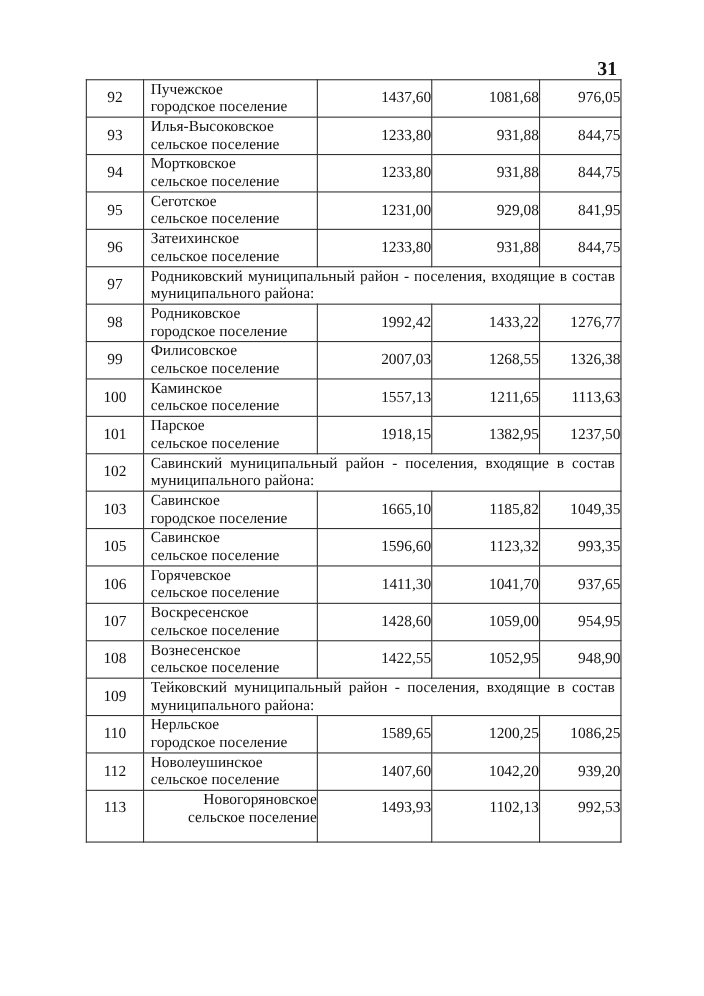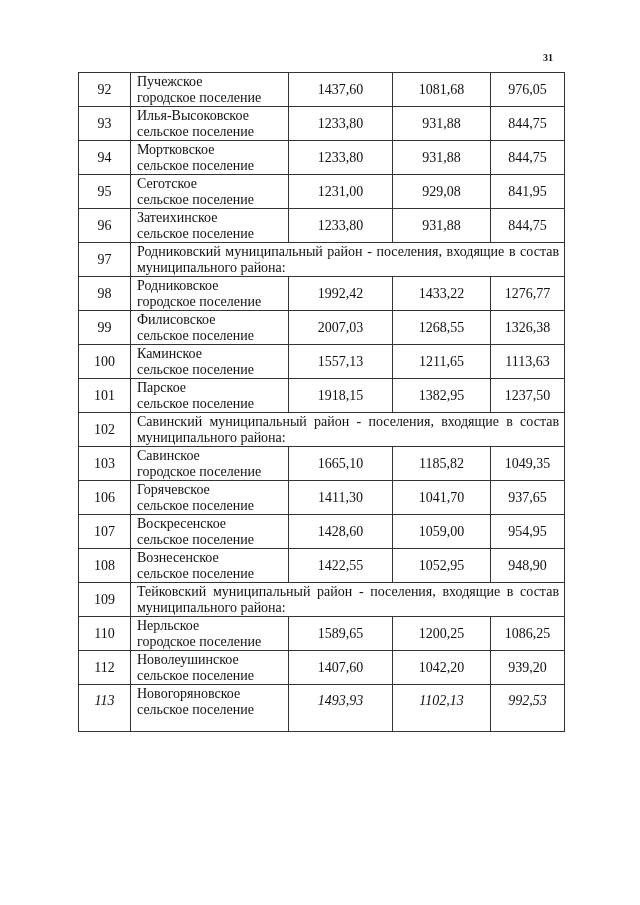--- a/index.html
+++ b/index.html
@@ -1,29 +1,29 @@
 <!DOCTYPE html>
 <html><head>
   <meta charset="utf-8">
   <style>
     html, body { margin: 0; padding: 0; background: #ffffff; }
     body { width: 640px; height: 905px; position: relative; overflow: hidden;
            font-family: "Liberation Serif", serif; color: #111; }
-    .page-number { position: absolute; left: 543px; top: 52px; font-size: 10px; font-weight: bold; }
+    .page-number { position: absolute; left: 543px; top: 52px; font-size: 18px; font-weight: bold; }
     table.doc { position: absolute; left: 78px; top: 72px; width: 486px;
                 border-collapse: collapse; table-layout: fixed; font-size: 14px; line-height: 16px; }
     table.doc td { border: 1px solid #333; padding: 0; vertical-align: middle; }
     td.num { text-align: center; }
     td.name { padding-left: 6px !important; text-align: left; }
-    td.val { text-align: center; }
+    td.val { text-align: right; }
     td.section { padding: 0 5px 0 6px !important; text-align: justify; text-align-last: left; }
     tr.row { height: 34px; margin-left: 7px; }
     tr.row-last { height: 47px; }
-    td.val.last, td.num.last { vertical-align: top; padding-top: 8px; font-style: italic; }
-    td.name.last { vertical-align: top; padding-top: 1px; }
+    td.val.last, td.num.last { vertical-align: top; padding-top: 8px; }
+    td.name.last { vertical-align: top; padding-top: 1px; text-align: right; }
     .line { display: block; white-space: nowrap; }
   </style>
 </head>
 <body>
 
 <div class="page-number">31</div>
 
 <table class="doc">
   <colgroup>
     <col style="width:52px">
@@ -135,20 +135,30 @@
         <td class="num">103</td>
         <td class="name">
           <span class="line">Савинское</span>
           <span class="line">городское поселение</span>
         </td>
         <td class="val">1665,10</td>
         <td class="val">1185,82</td>
         <td class="val">1049,35</td>
       </tr>
       <tr class="row">
+        <td class="num">105</td>
+        <td class="name">
+          <span class="line">Савинское</span>
+          <span class="line">сельское поселение</span>
+        </td>
+        <td class="val">1596,60</td>
+        <td class="val">1123,32</td>
+        <td class="val">993,35</td>
+      </tr>
+      <tr class="row">
         <td class="num">106</td>
         <td class="name">
           <span class="line">Горячевское</span>
           <span class="line">сельское поселение</span>
         </td>
         <td class="val">1411,30</td>
         <td class="val">1041,70</td>
         <td class="val">937,65</td>
       </tr>
       <tr class="row">

